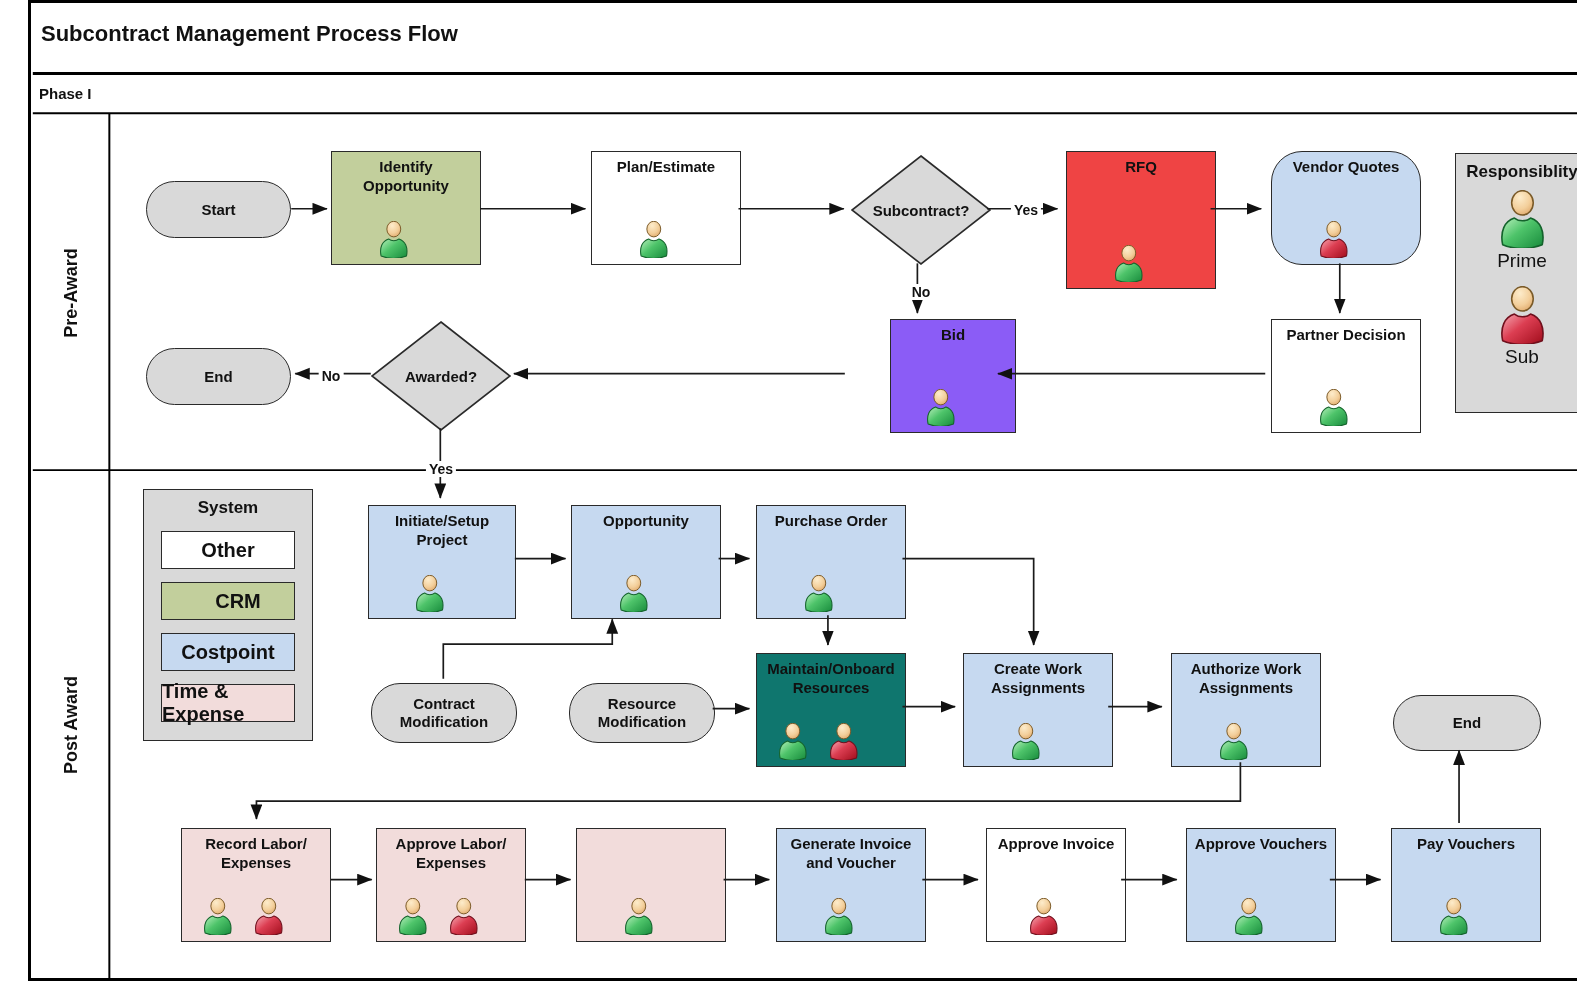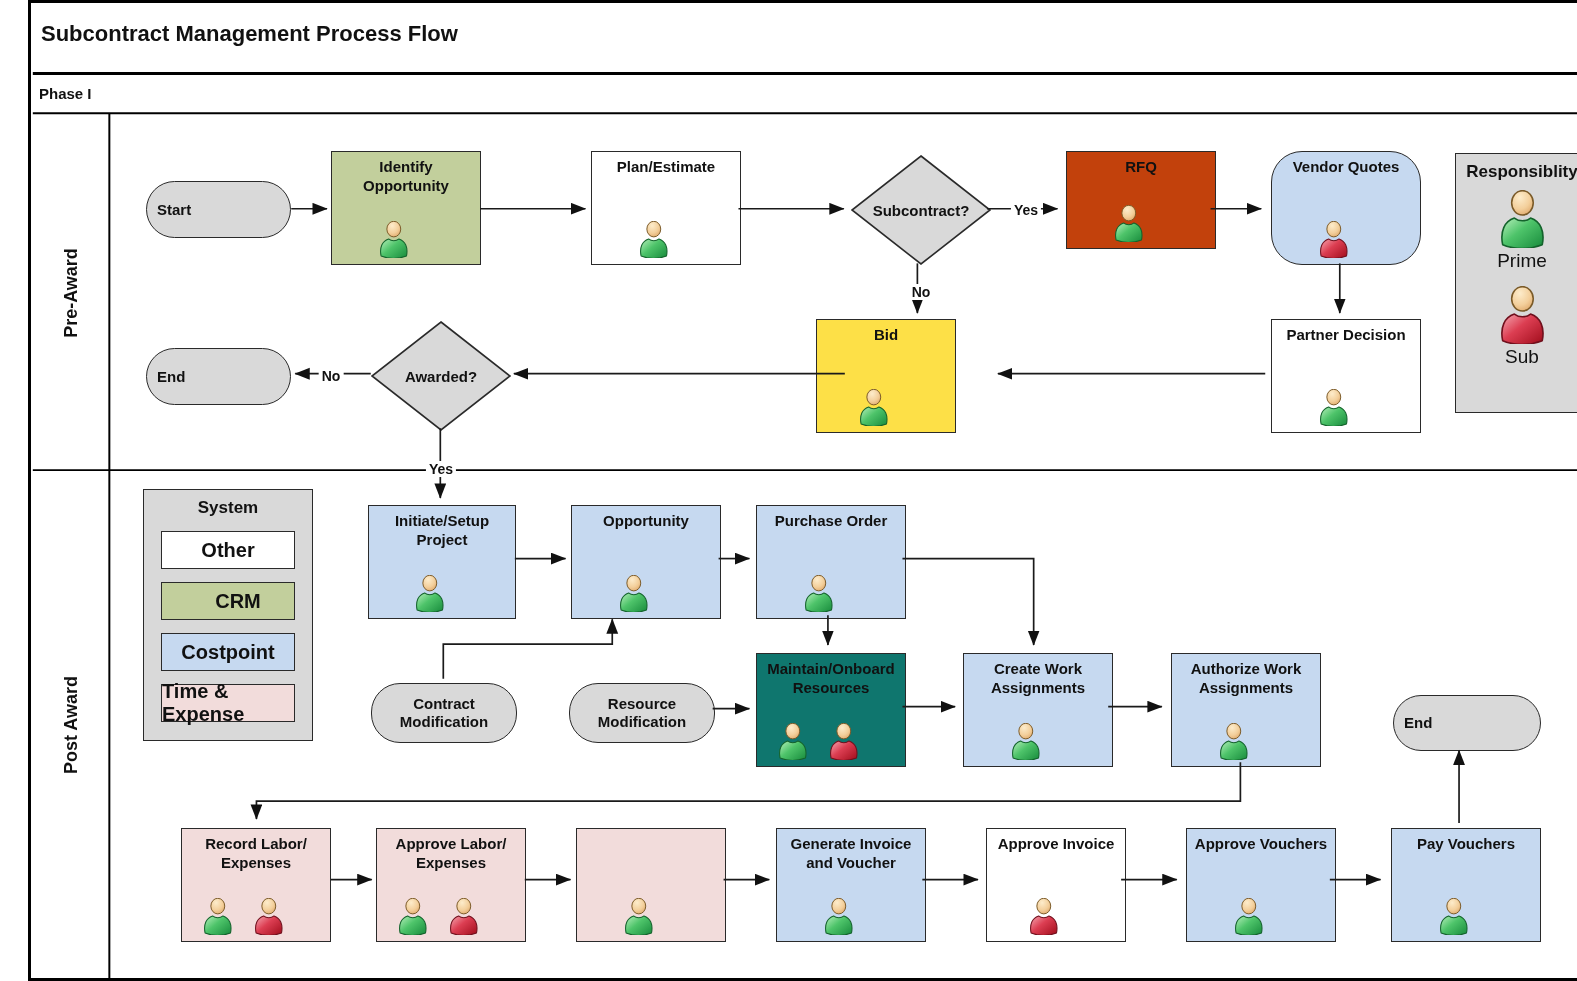--- a/index.html
+++ b/index.html
@@ -8,21 +8,21 @@
     font-family:Liberation Sans, sans-serif;color:#111;
     border:3px solid #000;box-sizing:border-box;overflow:hidden;margin-left:28px;
   }
   .band-title{position:absolute;left:10px;top:18px;font-size:22px;font-weight:700;}
   .band-phase{position:absolute;left:8px;top:82px;font-size:15px;font-weight:700;}
   .lane-label{position:absolute;font-size:18px;font-weight:700;white-space:nowrap;
     transform:translate(-50%,-50%) rotate(-90deg);}
   .node{position:absolute;box-sizing:border-box;z-index:2;}
   .box{border:1.6px solid #2a2a2a;}
   .pill{border:1.6px solid #2a2a2a;border-radius:29px;display:flex;align-items:center;
-    text-align:center;font-weight:700;font-size:15px;line-height:1.2;padding:2px 10px;}
+    justify-content:center;text-align:center;font-weight:700;font-size:15px;line-height:1.2;padding:2px 10px;}
   .legendbox{border:1.6px solid #2a2a2a;display:flex;flex-direction:column;align-items:center;}
   .nlabel{padding:6px 5px 0;text-align:center;font-weight:700;font-size:15px;line-height:1.25;}
   .prow{position:absolute;left:0;right:0;bottom:6px;display:flex;justify-content:center;
     gap:16px;padding-right:26px;}
   .pic{width:35px;height:37px;}
   .pic-lg{width:54px;height:58px;}
   .diamond{display:block;}
   .diamond svg{position:absolute;inset:0;width:100%;height:100%;}
   .dlabel{position:absolute;inset:0;display:flex;align-items:center;justify-content:center;
     font-weight:700;font-size:15px;}
@@ -94,21 +94,21 @@
       </div>
   </div>
 
   <div class="node diamond" style="left:820px;top:152px;width:140px;height:110px;">
     <svg viewBox="0 0 140 110">
         <polygon points="70,1 139,55 70,109 1,55" stroke="#2a2a2a" stroke-width="1.6" fill="#d9d9d9"></polygon>
       </svg>
     <div class="dlabel">Subcontract?</div>
   </div>
 
-  <div class="node box" style="left: 1035px; top: 148px; width: 150px; height: 98px; background: #c2410c;">
+  <div class="node box" style="left: 1035px; top: 148px; width: 150px; height: 138px; background: #ef4444;">
     <div class="nlabel">RFQ</div>
     <div class="prow">
         <svg class="pic" viewBox="0 0 60 64">
           <use href="#sym-person-prime"></use>
         </svg>
       </div>
   </div>
 
   <div class="node box" style="left: 1240px; top: 148px; width: 150px; height: 114px; background: rgb(198, 217, 240); border-radius: 31px;">
     <div class="nlabel">Vendor Quotes</div>
@@ -135,21 +135,21 @@
     <span>End</span>
   </div>
 
   <div class="node diamond" style="left:340px;top:318px;width:140px;height:110px;">
     <svg viewBox="0 0 140 110">
         <polygon points="70,1 139,55 70,109 1,55" stroke="#2a2a2a" stroke-width="1.6" fill="#d9d9d9"></polygon>
       </svg>
     <div class="dlabel">Awarded?</div>
   </div>
 
-  <div class="node box" style="left: 785px; top: 316px; width: 140px; height: 114px; background: #fde047;">
+  <div class="node box" style="left: 859px; top: 316px; width: 126px; height: 114px; background: #8b5cf6;">
     <div class="nlabel">Bid</div>
     <div class="prow">
         <svg class="pic" viewBox="0 0 60 64">
           <use href="#sym-person-prime"></use>
         </svg>
       </div>
   </div>
 
   <div class="node box" style="left: 1240px; top: 316px; width: 150px; height: 114px; background: rgb(255, 255, 255);">
     <div class="nlabel">Partner Decision</div>

